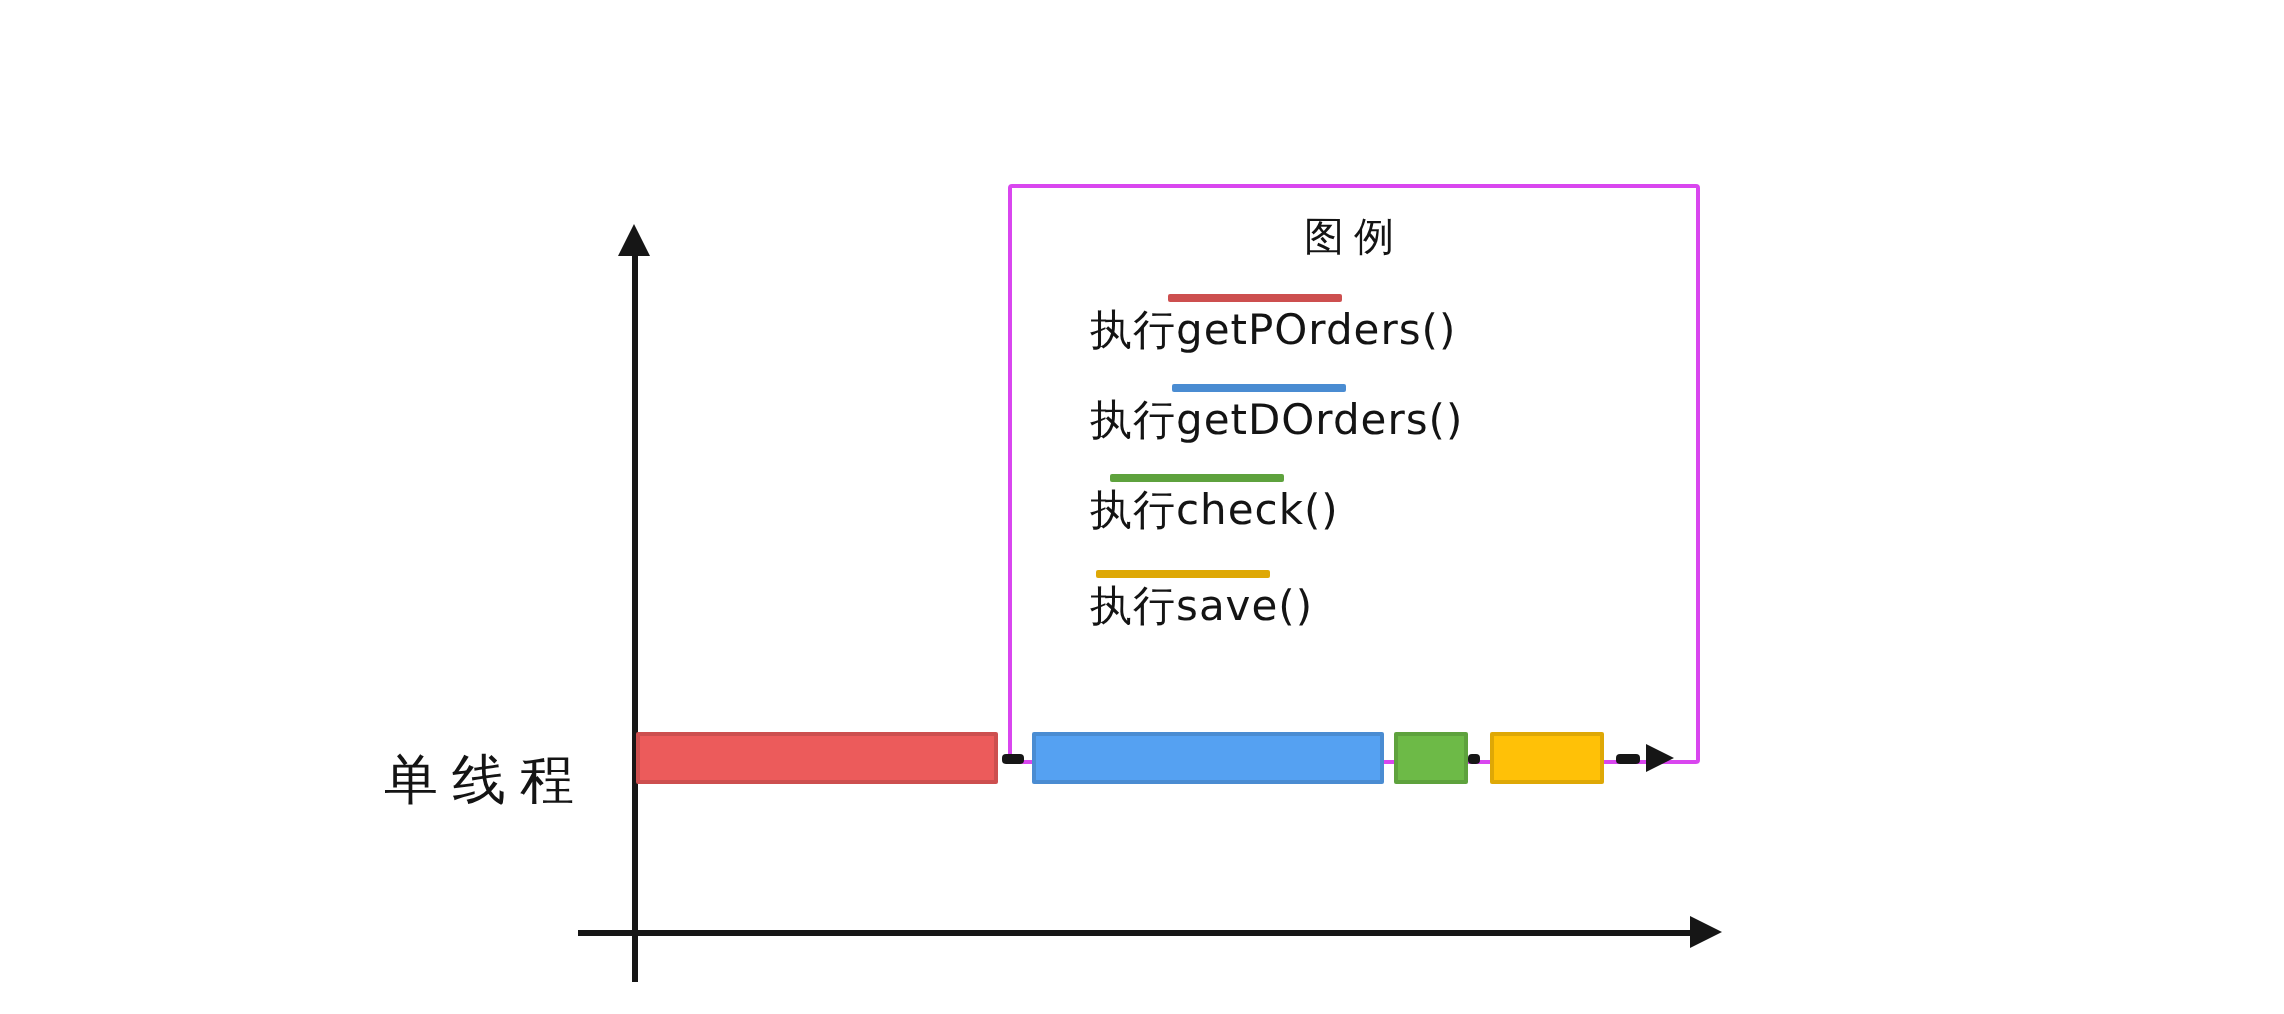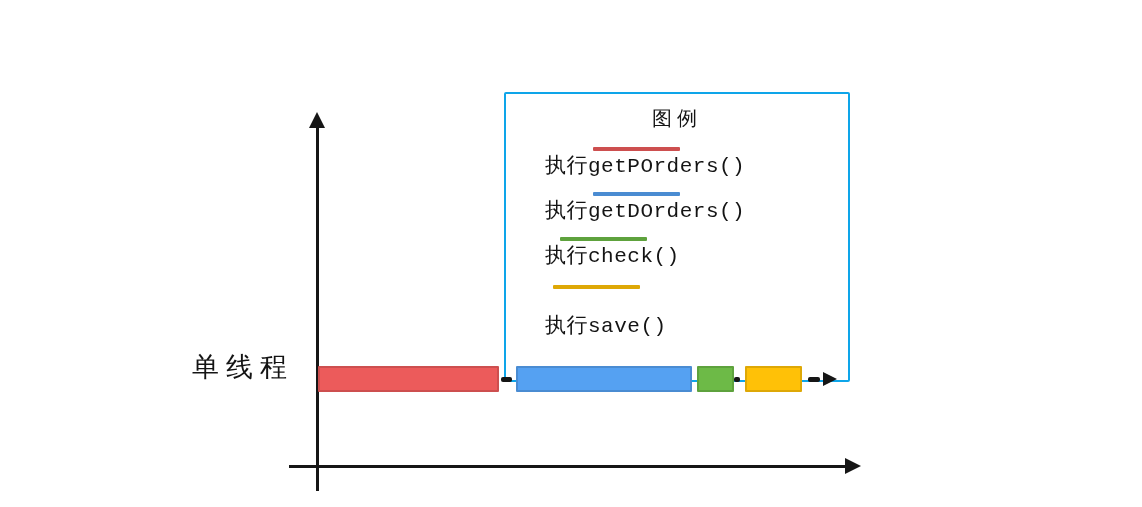--- a/index.html
+++ b/index.html
@@ -43,21 +43,21 @@
     left: 845px; top: 458px;
     width: 0; height: 0;
     border-top: 8px solid transparent;
     border-bottom: 8px solid transparent;
     border-left: 16px solid #161616;
   }
 
   
   .thread-label {
     position: absolute;
-    left: 192px; top: 349px;
+    left: 192px; top: 372px;
     font-size: 27px;
     letter-spacing: 7px;
     font-weight: 500;
     color: #141414;
     white-space: nowrap;
   }
   .time-label {
     position: absolute;
     left: 893px; top: 452px;
     font-size: 27px;
@@ -66,24 +66,23 @@
     color: #141414;
     white-space: nowrap;
   }
 
   
   .legend {
     position: absolute;
     left: 504px; top: 92px;
     width: 346px; height: 290px;
     box-sizing: border-box;
-    border: 2px solid #0ea5e9;
+    border: 2px solid #d946ef;
     border-radius: 2px;
     background: #ffffff;
-    font-family: Liberation Mono, monospace;
   }
   .legend-title {
     position: absolute;
     left: 0; top: 11px;
     width: 100%;
     text-align: center;
     font-size: 20px;
     letter-spacing: 5px;
     font-weight: 500;
     color: #141414;
@@ -92,21 +91,21 @@
     position: absolute;
     left: 21px;
     display: flex;
     align-items: center;
     height: 25px;
     flex-direction: column;
   }
   .legend-row.r0 { top: 53px; }
   .legend-row.r1 { top: 98px; }
   .legend-row.r2 { top: 146px; justify-content: center; }
-  .legend-row.r3 { top: 191px; gap: 22px; }
+  .legend-row.r3 { top: 191px; }
   .swatch {
     display: inline-block;
     width: 87px; height: 25px;
     box-sizing: border-box;
     border: 2px solid rgba(0,0,0,0.13);
     border-radius: 1px;
   }
   .legend-label {
     margin-left: 18px;
     font-size: 21px;

